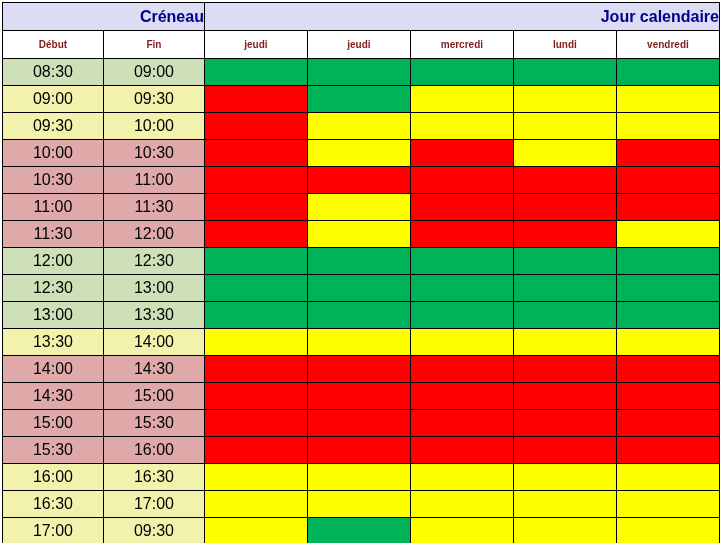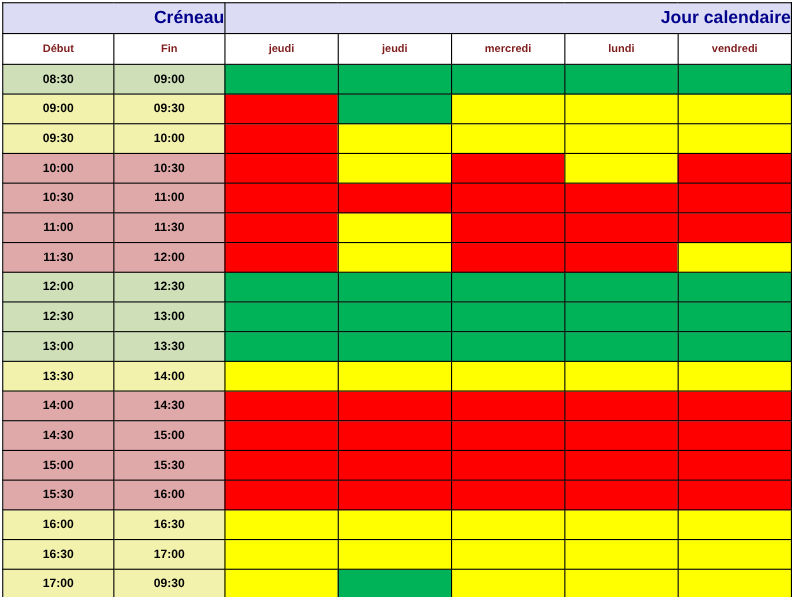--- a/index.html
+++ b/index.html
@@ -42,22 +42,22 @@
     font-size: 10px;
     color: #7f1d1d;
     height: 27px;
   }
   .col-time-start { width: 100px; }
   .col-time-end { width: 100px; }
   .col-day { width: 102px; }
 
   .time-cell {
     text-align: center;
-    font-weight: bold;
-    font-size: 11px;
+    font-weight: normal;
+    font-size: 16px;
     color: #000000;
     height: 26px;
   }
   .slot-cell {
     height: 26px;
   }
   .lv-green { background: #cfe0b8; }
   .lv-yellow { background: #f2f2ad; }
   .lv-red { background: #e0a9a9; }
 

